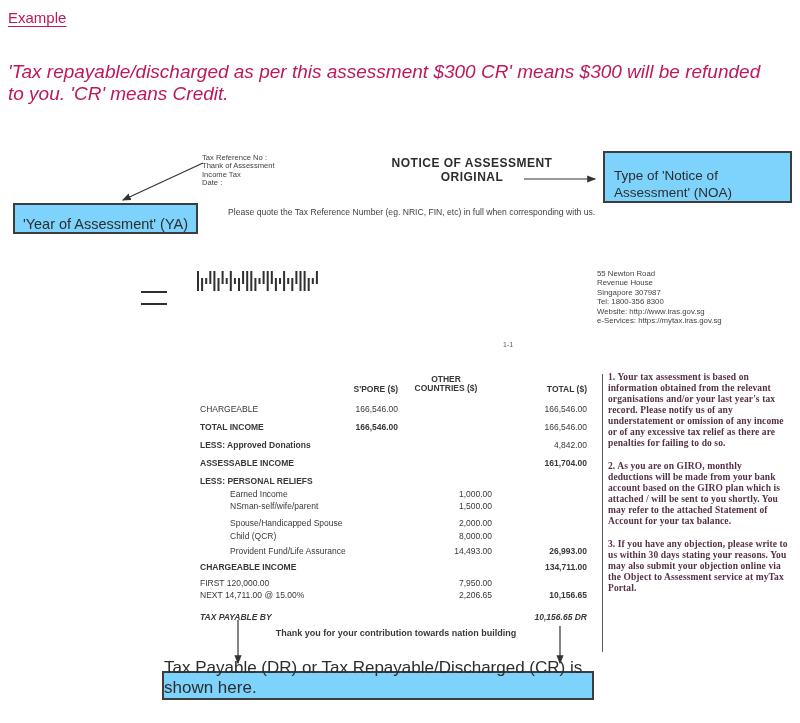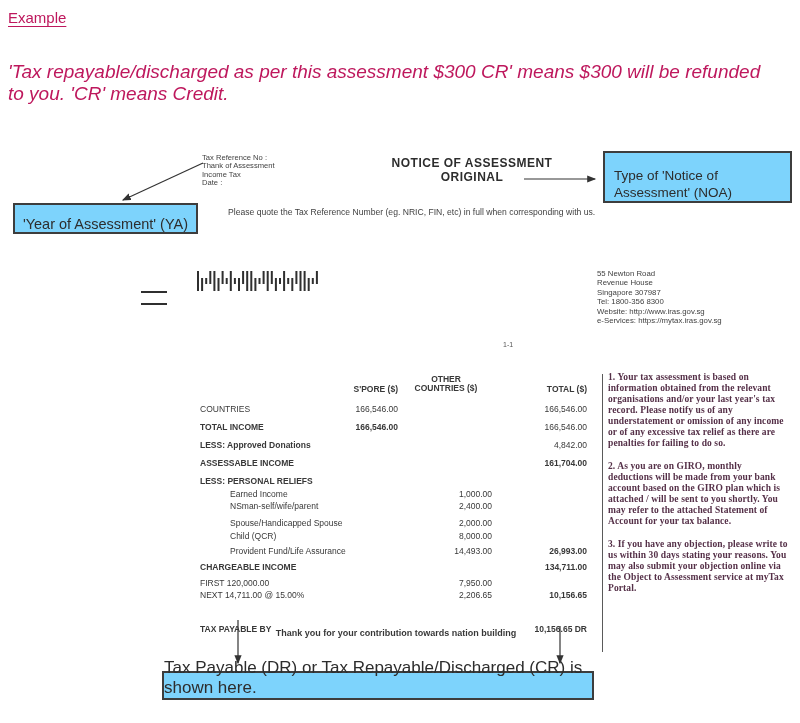--- a/index.html
+++ b/index.html
@@ -180,21 +180,21 @@
 
   <div id="assessment-table" class="abs">
     <div id="th-spore" class="hdr">S'PORE ($)</div>
     <div id="th-other" class="hdr">
       <div>OTHER</div>
       <div>COUNTRIES ($)</div>
     </div>
     <div id="th-total" class="hdr">TOTAL ($)</div>
     <div id="assessment-table-body">
         <div class="t-row" style="top: 30px;">
-          <div class="c-label">COUNTRIES</div>
+          <div class="c-label">CHARGEABLE</div>
           <div class="c-spore">166,546.00</div>
           <div class="c-total">166,546.00</div>
         </div>
         <div class="t-row" style="top: 48px;">
           <div class="c-label b">TOTAL INCOME</div>
           <div class="c-spore b">166,546.00</div>
           <div class="c-total">166,546.00</div>
         </div>
         <div class="t-row" style="top: 66px;">
           <div class="c-label b">LESS: Approved Donations</div>
@@ -206,21 +206,21 @@
         </div>
         <div class="t-row" style="top: 102px;">
           <div class="c-label b">LESS: PERSONAL RELIEFS</div>
         </div>
         <div class="t-row" style="top: 115px;">
           <div class="c-label ind">Earned Income</div>
           <div class="c-other">1,000.00</div>
         </div>
         <div class="t-row" style="top: 127px;">
           <div class="c-label ind">NSman-self/wife/parent</div>
-          <div class="c-other">2,400.00</div>
+          <div class="c-other">1,500.00</div>
         </div>
         <div class="t-row" style="top: 144px;">
           <div class="c-label ind">Spouse/Handicapped Spouse</div>
           <div class="c-other">2,000.00</div>
         </div>
         <div class="t-row" style="top: 157px;">
           <div class="c-label ind">Child (QCR)</div>
           <div class="c-other">8,000.00</div>
         </div>
         <div class="t-row" style="top: 172px;">
@@ -234,21 +234,21 @@
         </div>
         <div class="t-row" style="top: 204px;">
           <div class="c-label">FIRST 120,000.00</div>
           <div class="c-other">7,950.00</div>
         </div>
         <div class="t-row" style="top: 216px; padding-left: 44px;">
           <div class="c-label">NEXT 14,711.00 @ 15.00%</div>
           <div class="c-other">2,206.65</div>
           <div class="c-total b">10,156.65</div>
         </div>
-        <div class="t-row" style="top: 250px;">
+        <div class="t-row" style="top: 238px; font-style: italic;">
           <div class="c-label b">TAX PAYABLE BY</div>
           <div class="c-total b">10,156.65 DR</div>
         </div>
       </div>
   </div>
 
   <div id="thank-you-note" class="abs">Thank you for your contribution towards nation building</div>
 
   <div id="notes-separator" class="abs"></div>
   <div id="notes-column" class="abs">

